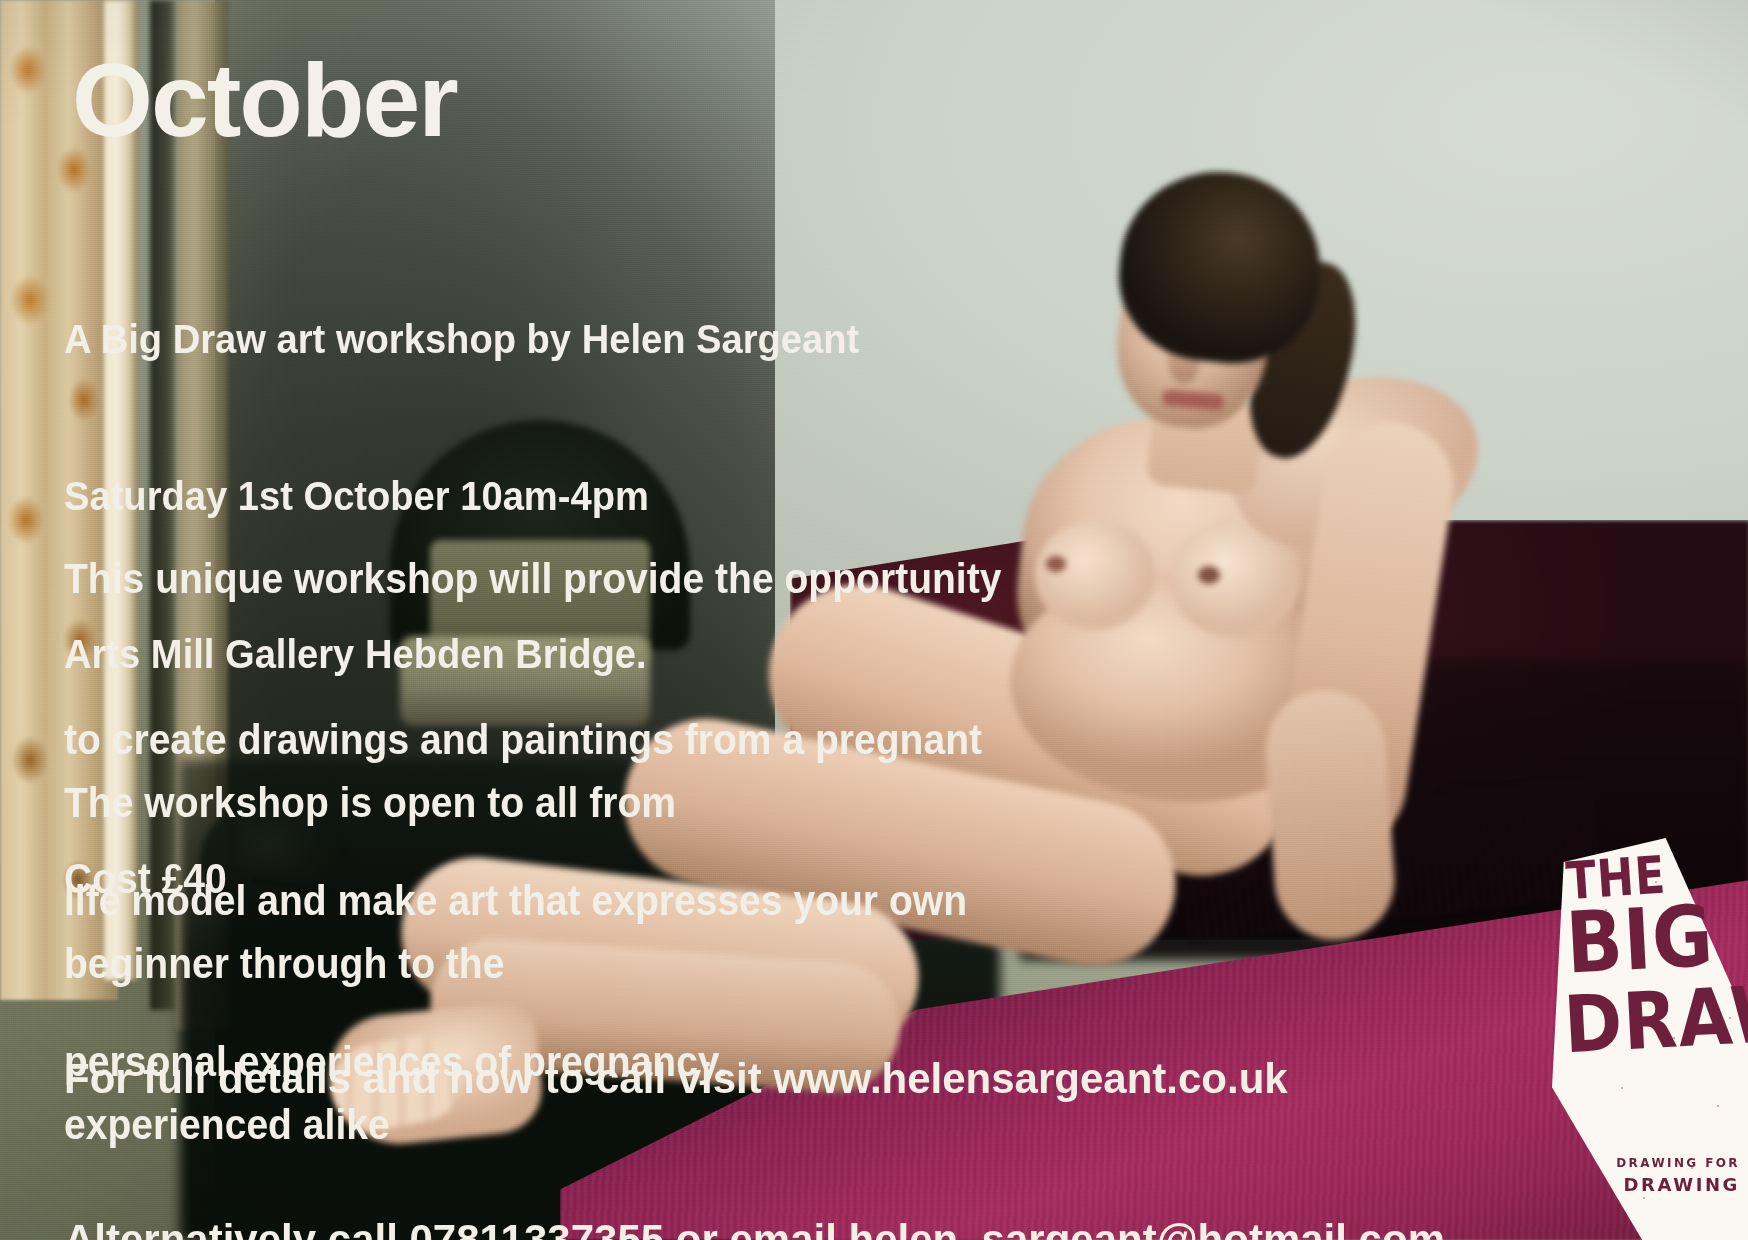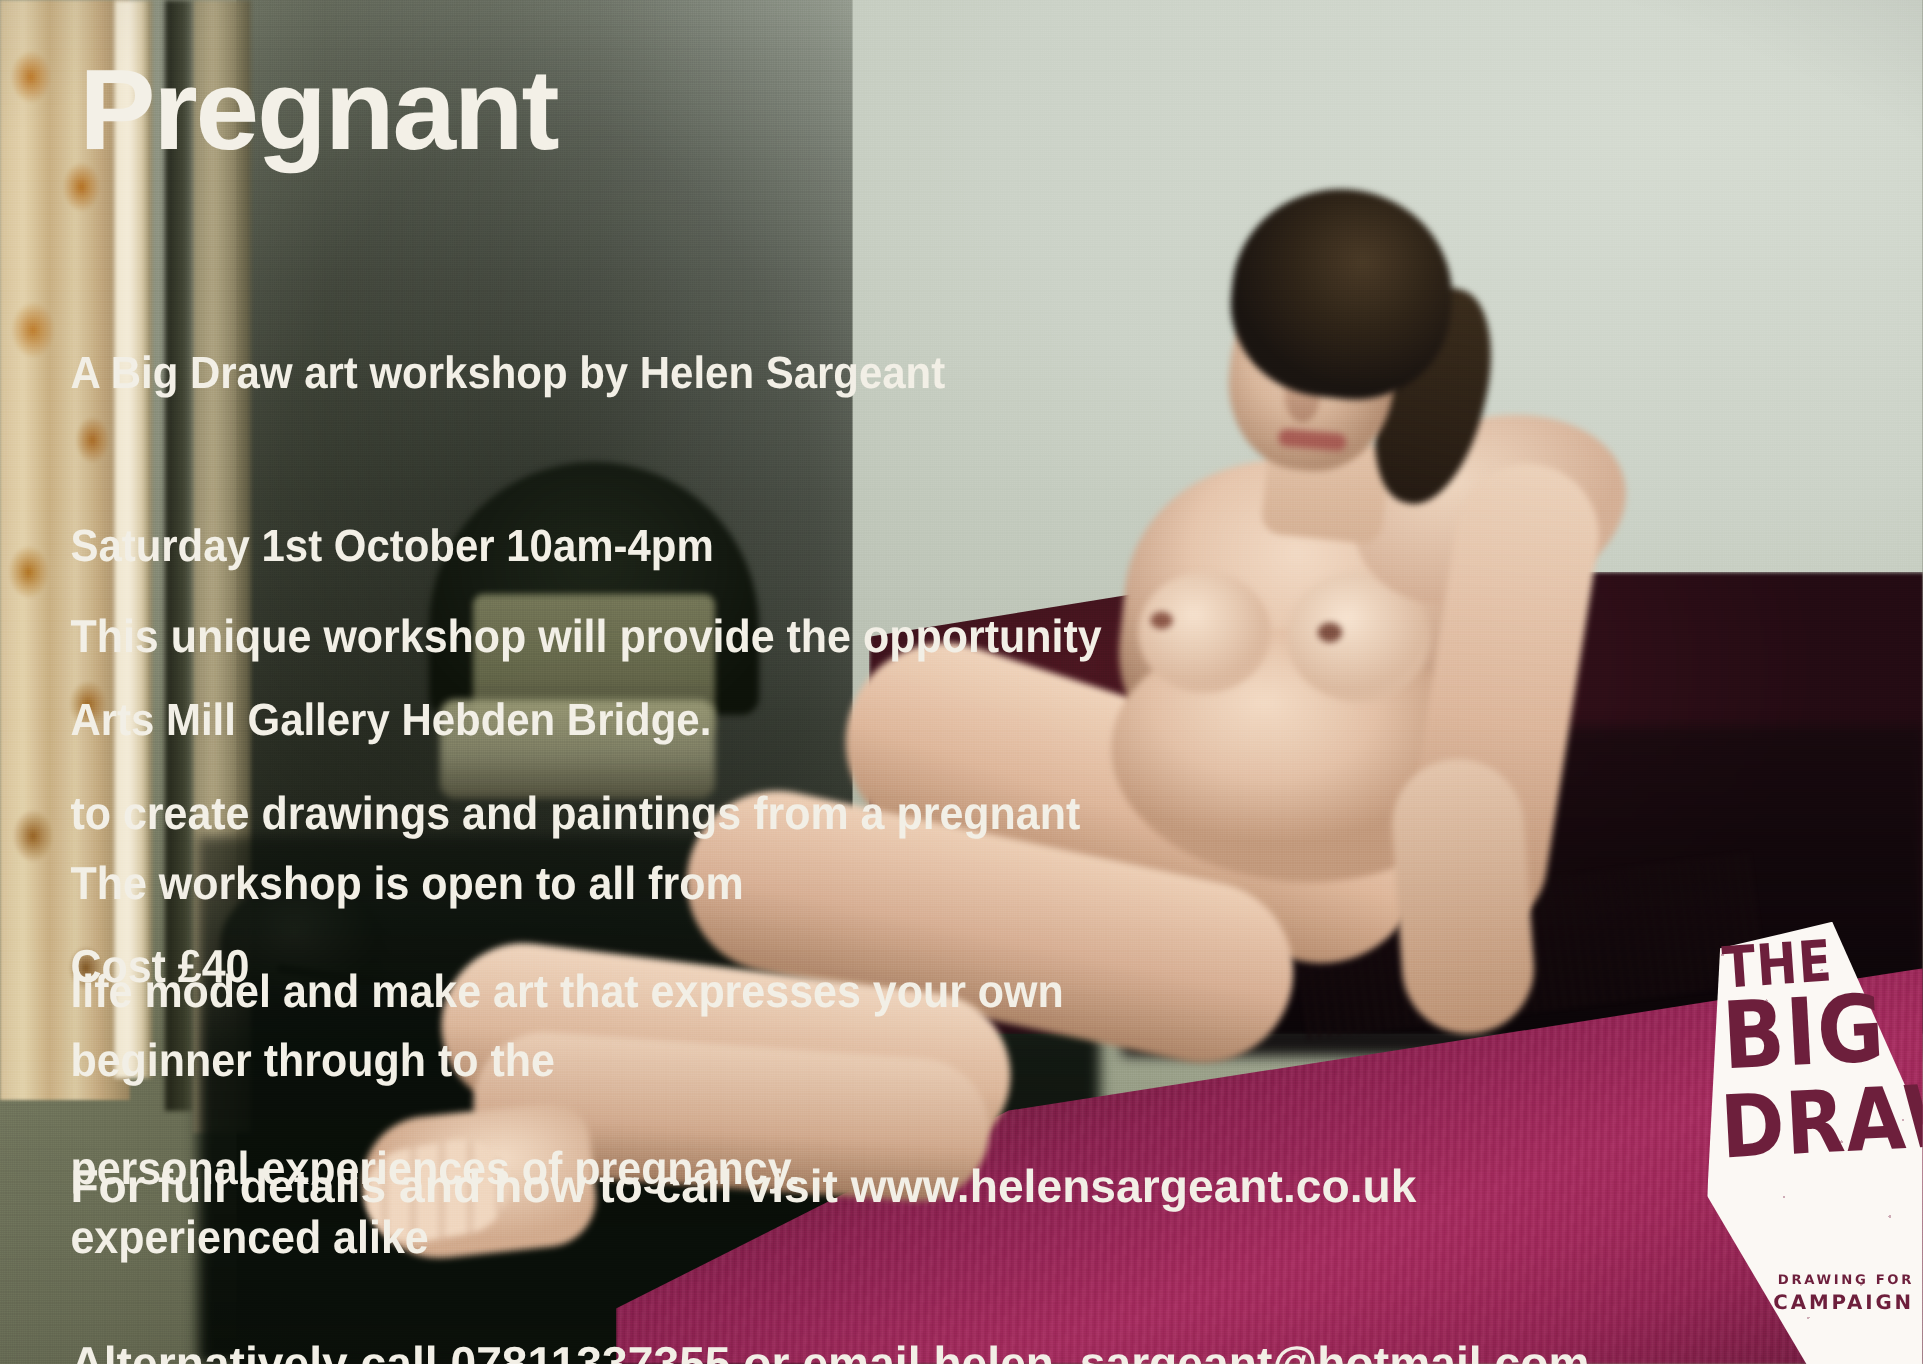--- a/index.html
+++ b/index.html
@@ -324,21 +324,21 @@
   <div class="fig brow2"></div>
   <div class="fig eye"></div>
   <div class="fig eye2"></div>
   <div class="fig nose"></div>
   <div class="fig mouth"></div>
   <div class="fig hair"></div>
 
   <div class="grain"></div>
   <div class="vignette"></div>
 
-  <div class="txt" id="title">Pregnant</div>
+  <div class="txt" id="title">October</div>
 
   <div class="txt lead" id="lead-block">
     <span class="ln">A Big Draw art workshop by Helen Sargeant</span>
     <span class="ln">Saturday 1st October 10am-4pm</span>
     <span class="ln">Arts Mill Gallery Hebden Bridge.</span>
   </div>
 
   <div class="txt lead" id="body-block">
     <span class="ln">This unique workshop will provide the opportunity</span>
     <span class="ln">to create drawings and paintings from a pregnant</span>
@@ -359,16 +359,16 @@
     <span class="ln">Alternatively call 07811337355 or email helen_sargeant@hotmail.com</span>
   </div>
 
   <div id="logo">
     <div id="logo-shape"></div>
     <div id="logo-speck"></div>
     <div class="lw" id="lg-the">THE</div>
     <div class="lw" id="lg-big">BIG</div>
     <div class="lw" id="lg-draw">DRAW</div>
     <div class="lw" id="lg-cf">DRAWING FOR</div>
-    <div class="lw" id="lg-dr">CAMPAIGN</div>
+    <div class="lw" id="lg-dr">DRAWING</div>
   </div>
 
 </div>
 
 </body></html>

